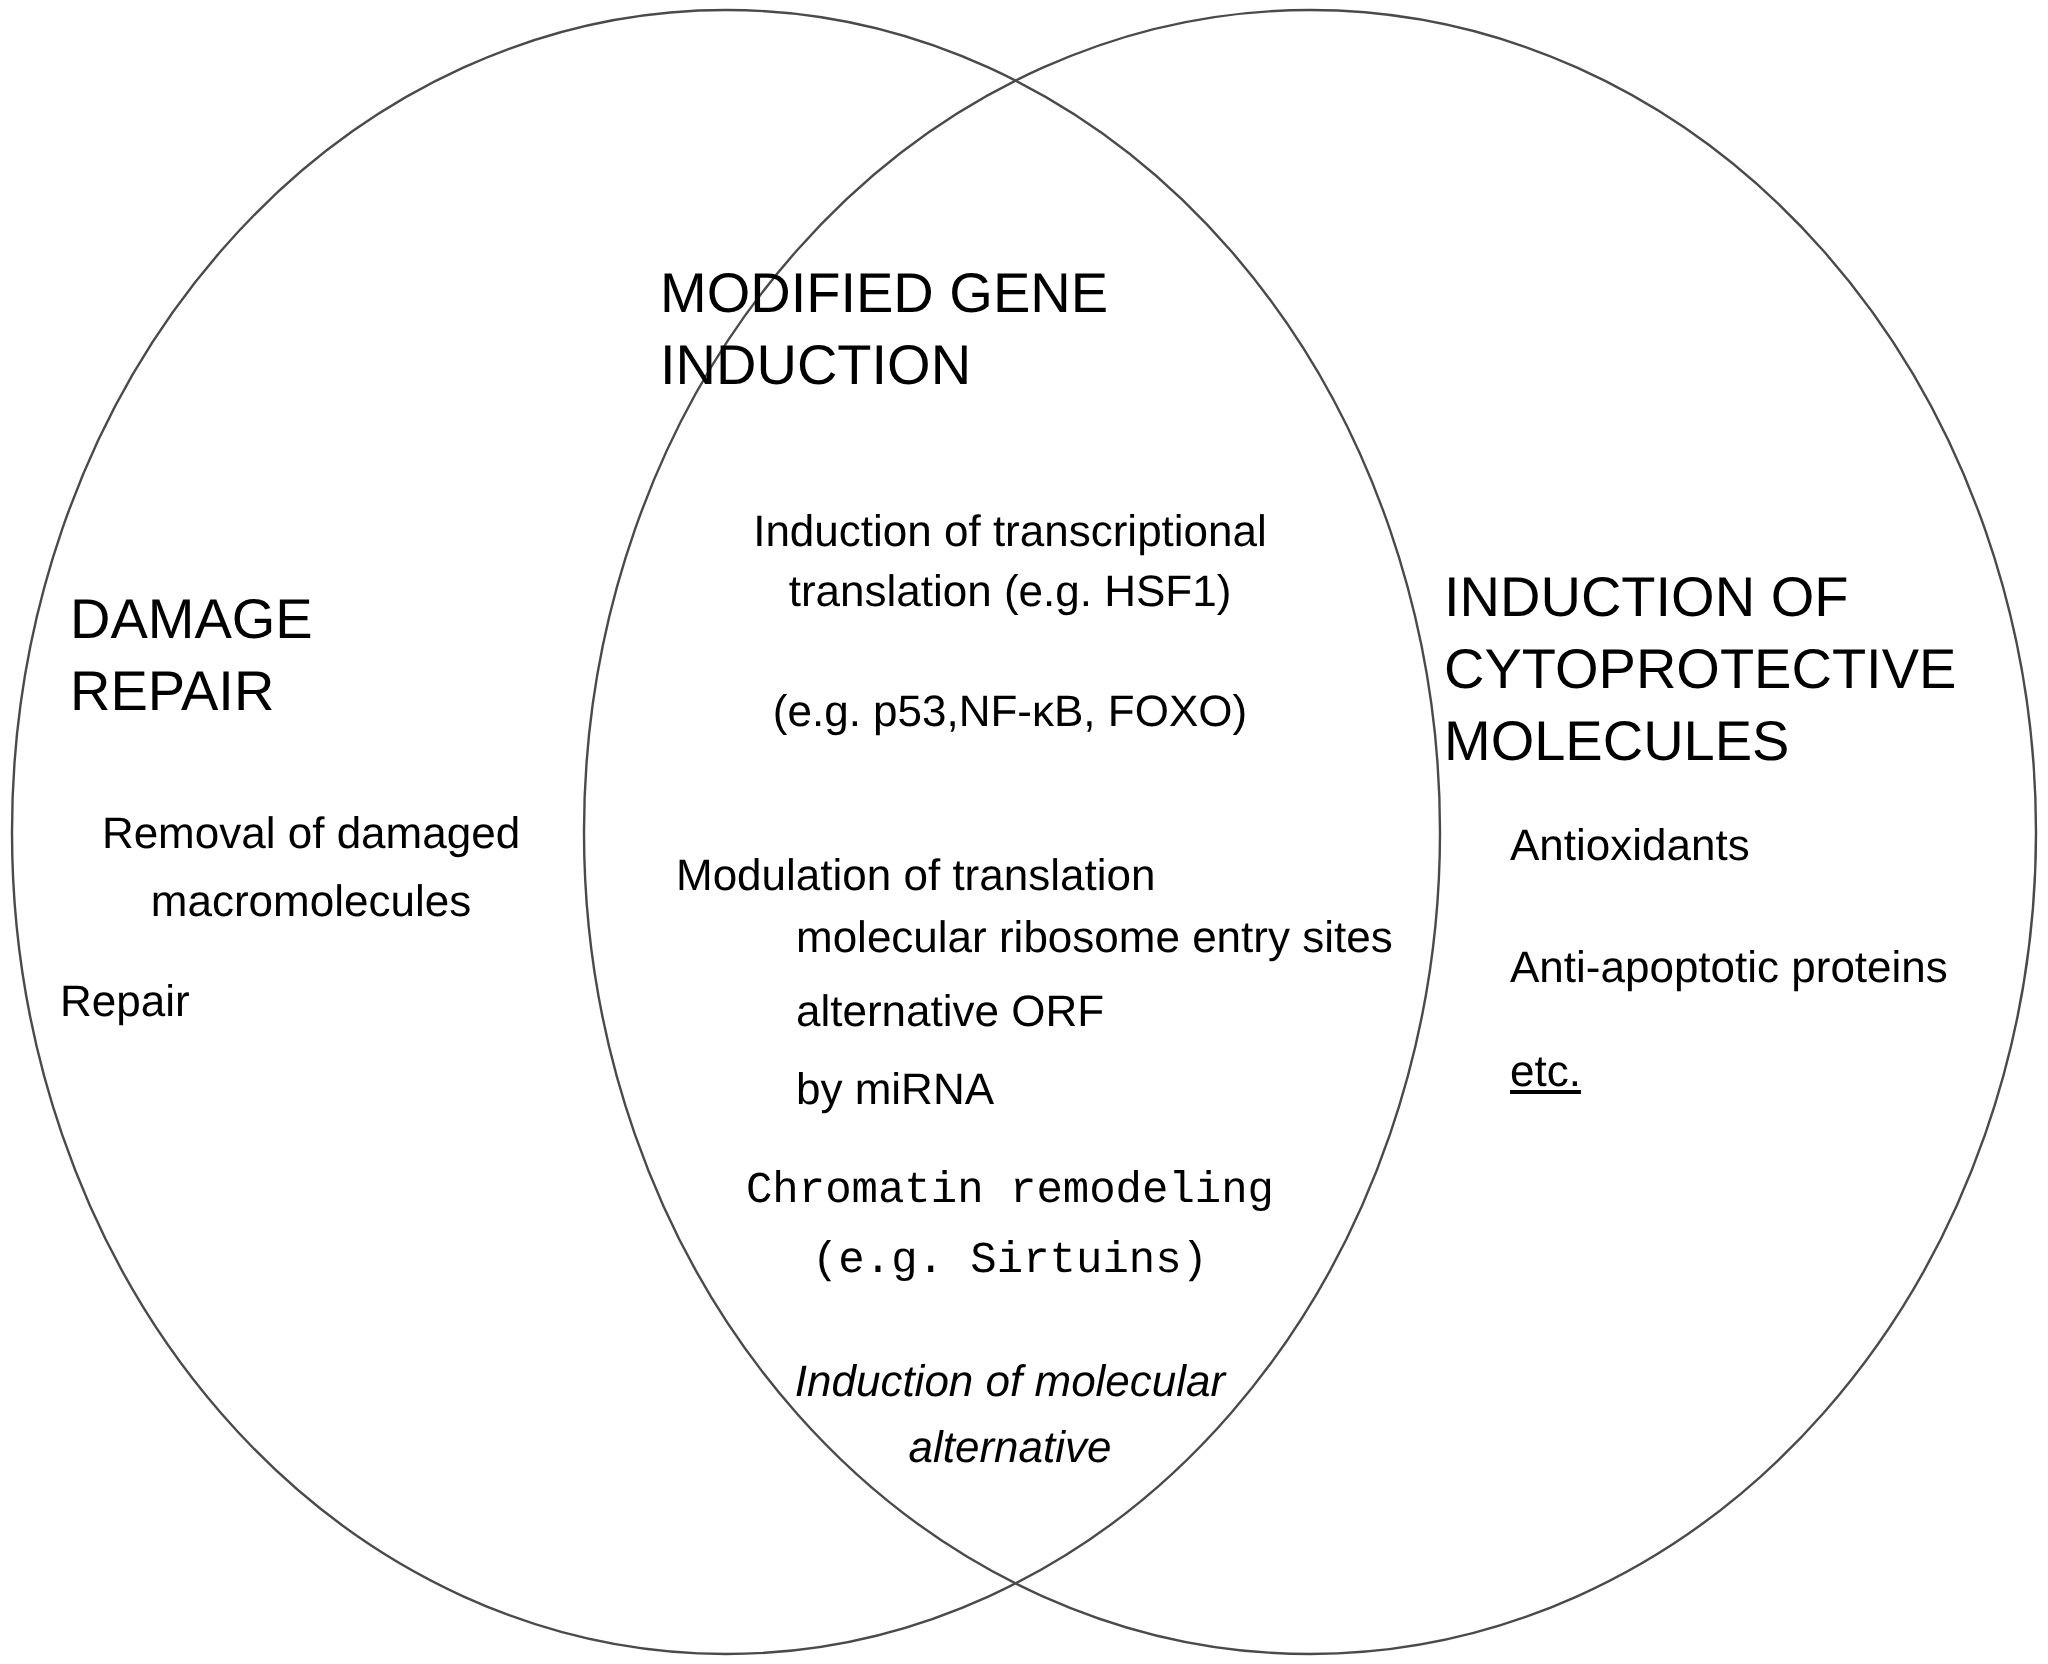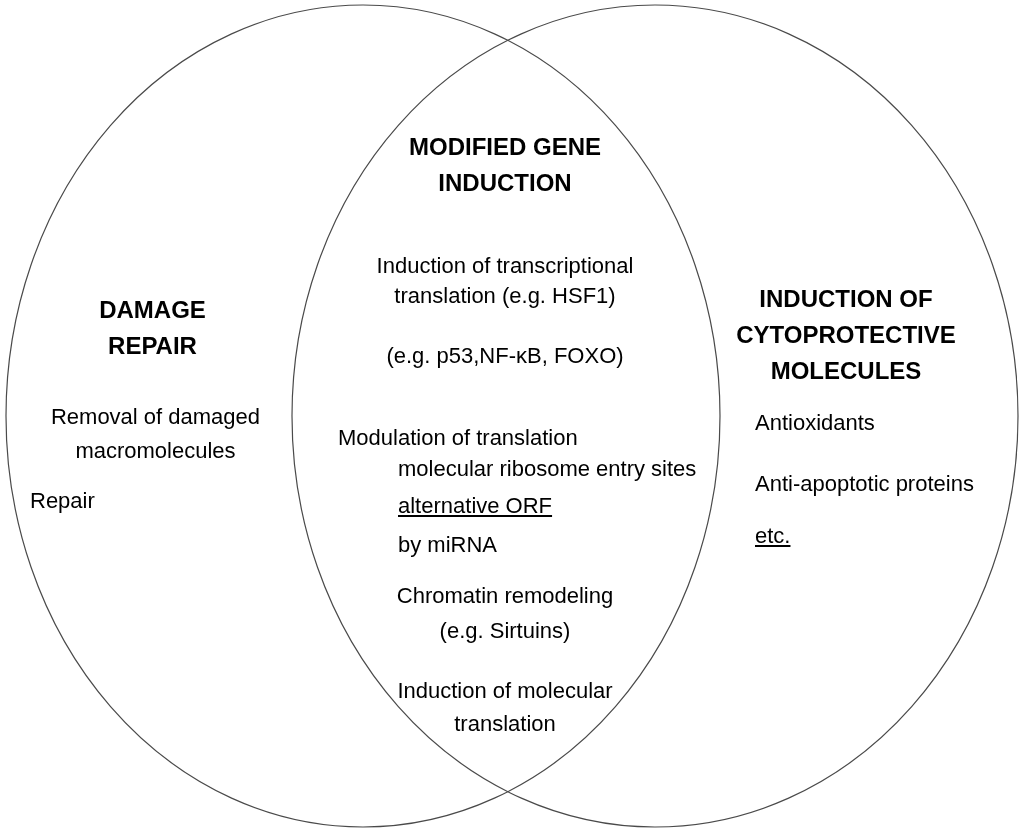--- a/index.html
+++ b/index.html
@@ -19,37 +19,37 @@
   .venn-svg {
     position: absolute;
     left: 0;
     top: 0;
   }
   .txt-block {
     position: absolute;
     white-space: nowrap;
   }
   .heading {
-    font-size: 24px;
-    font-weight: 700;
+    font-size: 28px;
+    font-weight: 400;
     line-height: 36px;
-    text-align: center;
+    text-align: left;
   }
   .body-line {
     font-size: 22px;
     line-height: 34px;
   }
   .center-col { text-align: center; }
   .lh30 { line-height: 30px; margin-top: 16px; }
   .lh31 { line-height: 31px; }
-  .lh33 { line-height: 33px; }
+  .lh33 { line-height: 33px; font-style: italic; }
   .lh35 { line-height: 35px; }
   .left-align { text-align: left; }
   .indent-sub { padding-left: 60px; }
-  .mt6 { margin-top: 6px; text-decoration: underline; }
+  .mt6 { margin-top: 6px; }
   .mt8 { margin-top: 8px; }
   .nudge-left { margin-right: 76px; }
   .nudge-left-sm { margin-right: 12px; }
 </style>
 </head>
 <body>
 
 <div class="canvas">
 
   <svg class="venn-svg" width="1024" height="832" viewBox="0 0 1024 832">
@@ -85,28 +85,28 @@
     <div>(e.g. p53,NF-κB, FOXO)</div>
   </div>
 
   <div class="txt-block body-line lh31 left-align" style="left:338px; top:422px; width:350px;">
     <div>Modulation of translation</div>
     <div class="indent-sub">molecular ribosome entry sites</div>
     <div class="indent-sub mt6">alternative ORF</div>
     <div class="indent-sub mt8">by miRNA</div>
   </div>
 
-  <div class="txt-block body-line lh35 center-col nudge-left" style="left:330px; top:578px; width:350px;">
+  <div class="txt-block body-line lh35 center-col nudge-left" style="left:330px; top:578px; width:350px;font-family:Liberation Mono, monospace;">
     <div>Chromatin remodeling</div>
     <div>(e.g. Sirtuins)</div>
   </div>
 
   <div class="txt-block body-line lh33 center-col nudge-left-sm" style="left:330px; top:674px; width:350px;">
     <div>Induction of molecular</div>
-    <div>translation</div>
+    <div>alternative</div>
   </div>
 
   <div class="txt-block heading" style="left:722px; top:281px; width:248px;">
     <div>INDUCTION OF</div>
     <div>CYTOPROTECTIVE</div>
     <div>MOLECULES</div>
   </div>
 
   <div class="txt-block body-line left-align" style="left:755px; top:406px;">
     <div>Antioxidants</div>

